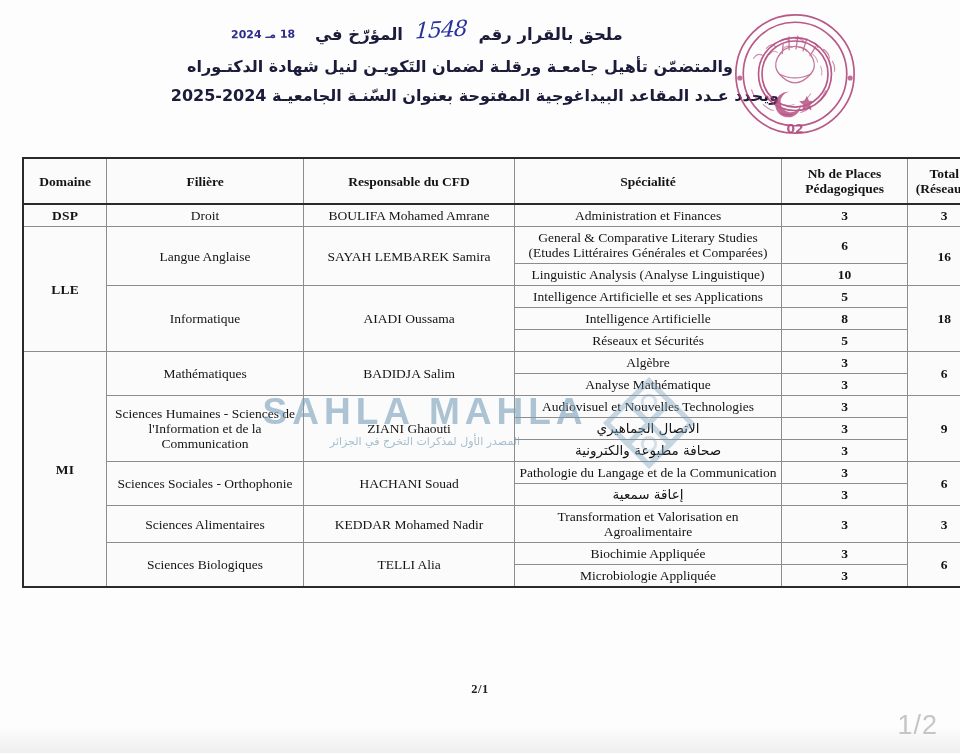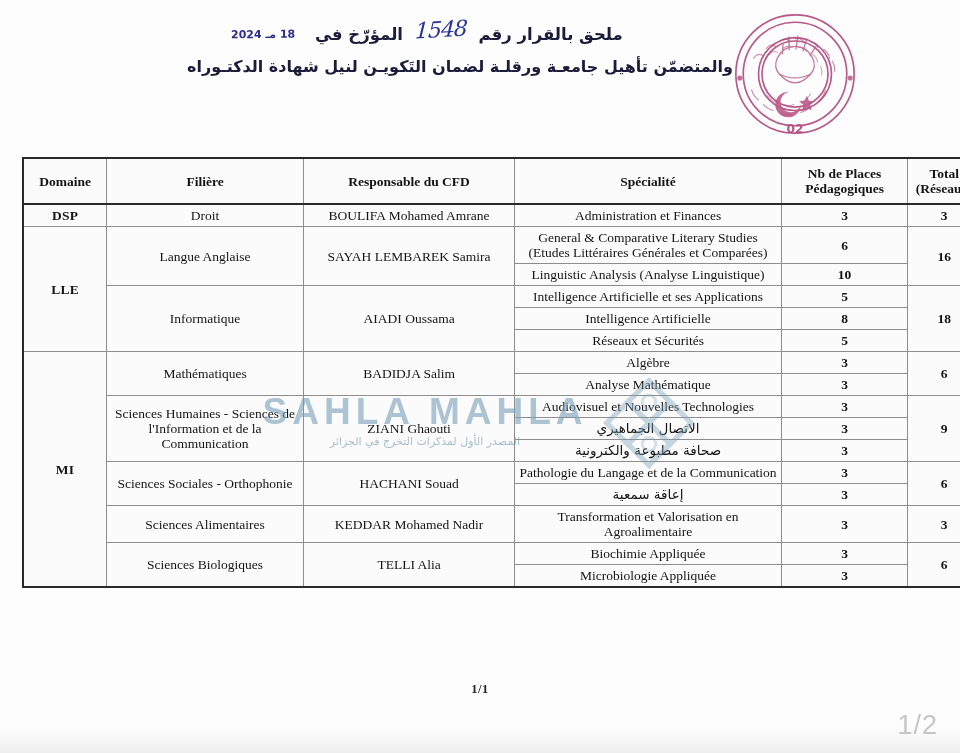--- a/index.html
+++ b/index.html
@@ -216,20 +216,21 @@
 
     <div class="hdr-line hdr-line-1">
       <span>ملحق بالقرار رقم</span>
       <span class="handwritten-no">1548</span>
       <span>المؤرّخ في</span>
       <span class="date-stamp">18 مـ 2024</span>
     </div>
 
     <div class="hdr-line hdr-line-2">والمتضمّن تأهيل جامعـة ورقلـة لضمان التَكويـن لنيل شهادة الدكتـوراه</div>
 
+    <div class="hdr-line hdr-line-3">ويحدد عـدد المقاعد البيداغوجية المفتوحة بعنوان السّنـة الجامعيـة 2024-2025</div>
   </div>
 
   <svg class="stamp" viewBox="0 0 140 140">
     <g fill="none" stroke="#a8336e" stroke-width="1.7" opacity="0.92">
       <circle cx="70" cy="68" r="60"></circle>
       <circle cx="70" cy="68" r="52.5"></circle>
       <circle cx="70" cy="68" r="37"></circle>
       <circle cx="70" cy="68" r="33.5"></circle>
     </g>
     <g fill="#a8336e" opacity="0.8">
@@ -373,21 +374,21 @@
             <td class="total-cell" rowspan="2">6</td>
           </tr>
           <tr>
             <td>Microbiologie Appliquée</td>
             <td class="num-cell">3</td>
           </tr>
         </tbody>
     </table>
   </div>
 
-  <div class="footer-page">1/1</div>
+  <div class="footer-page">2/1</div>
 
   <div class="viewer-page-indicator">1/2</div>
 
   <div class="page-edge-shadow"></div>
 
   <div class="watermark">
     <div class="wm-row">
       <div class="wm-text-block">
         <div class="wm-title">SAHLA MAHLA</div>
         <div class="wm-sub">المصدر الأول لمذكرات التخرج في الجزائر</div>

